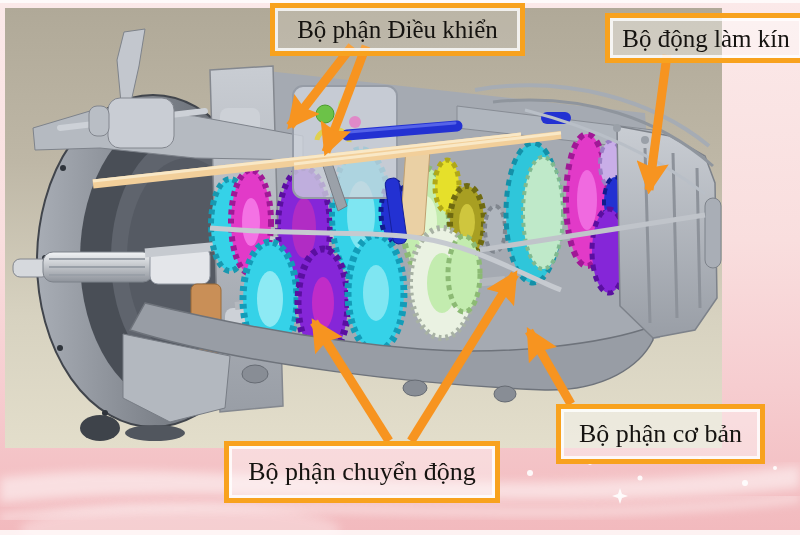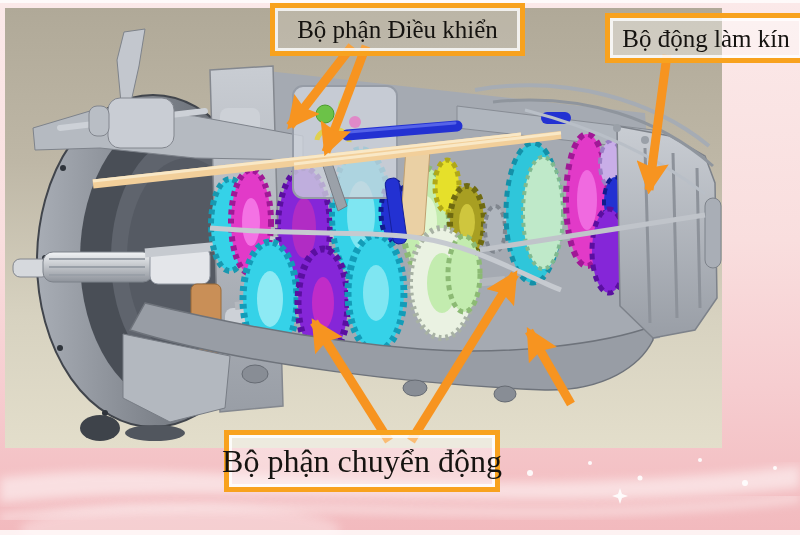--- a/index.html
+++ b/index.html
@@ -18,21 +18,21 @@
   .overlay{position:absolute;left:0;top:0;width:800px;height:535px;z-index:3;pointer-events:none;}
   .label{
     position:absolute;z-index:4;display:flex;align-items:center;justify-content:center;
     border:5px solid var(--label-border);
     box-shadow:inset 0 0 0 3px rgba(255,255,255,.8);
     background:rgba(255,255,255,.38);
     color:#151310;font-size:25px;line-height:1;white-space:nowrap;
   }
   .label-control{left:270px;top:3px;width:245px;height:43px;background:rgba(255,255,255,.14);}
   .label-sealing{left:605px;top:13px;width:192px;height:40px;}
-  .label-moving{left:224px;top:430px;width:266px;height:52px;font-size:32px;}
+  .label-moving{left:224px;top:441px;width:266px;height:52px;font-size:26px;}
   .label-basic{left:556px;top:404px;width:199px;height:50px;font-size:26px;}
   .arrow-line{stroke:var(--accent);stroke-width:9;fill:none;}
 </style>
 </head>
 <body>
 
 <div class="stage">
 
   <div class="photo">
     <svg width="717" height="440" viewBox="0 0 717 440">
@@ -221,14 +221,17 @@
 
   <div class="label label-control">
     <span>Bộ phận Điều khiển</span>
   </div>
   <div class="label label-sealing">
     <span>Bộ động làm kín</span>
   </div>
   <div class="label label-moving">
     <span>Bộ phận chuyển động</span>
   </div>
+  <div class="label label-basic">
+    <span>Bộ phận cơ bản</span>
+  </div>
 
 </div>
 
 </body></html>

